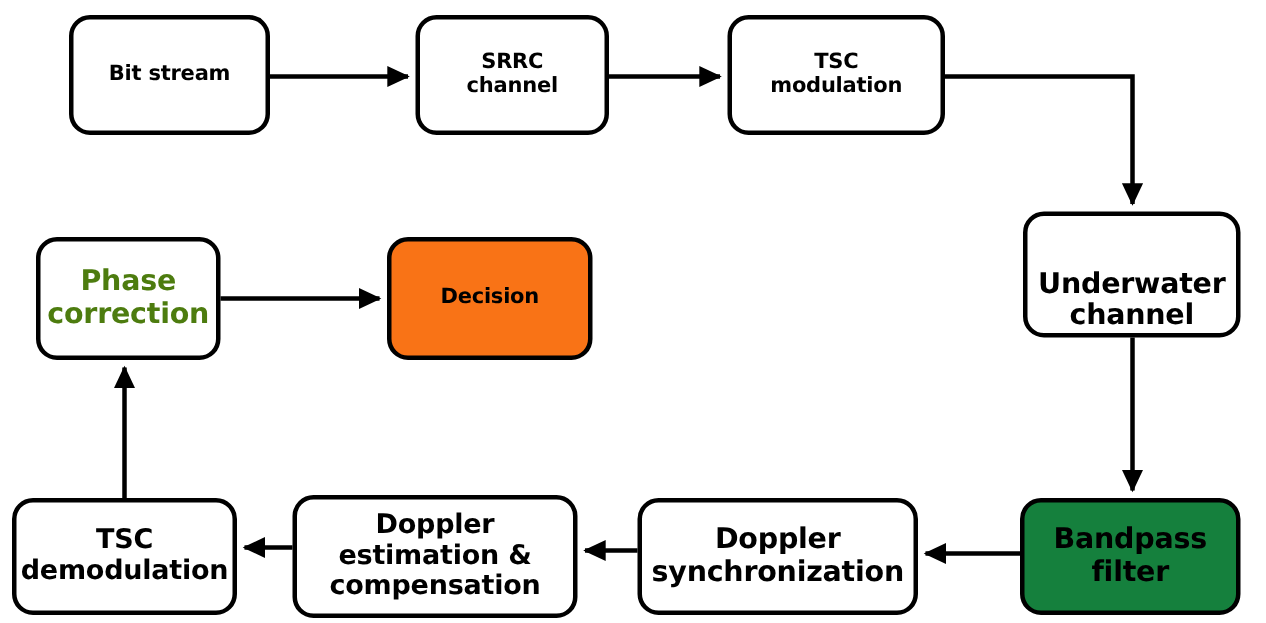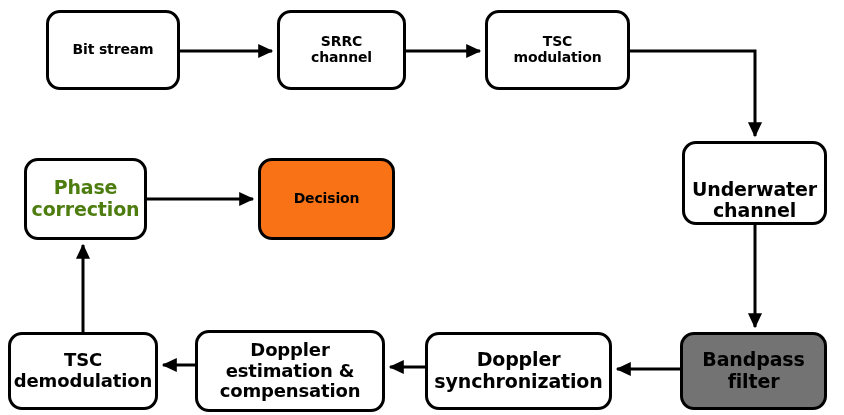--- a/index.html
+++ b/index.html
@@ -82,21 +82,21 @@
 channel</span>
       </div>
       <div class="node fs-20" style="left: 485px; top: 10px; width: 145px; height: 80px; background: rgb(255, 255, 255); border-color: rgb(0, 0, 0); border-width: 3px; border-radius: 14px; color: rgb(0, 0, 0);">
         <span class="node-label">TSC
 modulation</span>
       </div>
       <div class="node fs-19" style="left: 682px; top: 141px; width: 145px; height: 84px; background: rgb(255, 255, 255); border-color: rgb(0, 0, 0); border-width: 3px; border-radius: 14px; color: rgb(0, 0, 0); align-items: flex-end;">
         <span class="node-label">Underwater
 channel</span>
       </div>
-      <div class="node fs-19" style="left: 680px; top: 332px; width: 147px; height: 78px; background: #737373; border-color: rgb(0, 0, 0); border-width: 3px; border-radius: 14px; color: rgb(0, 0, 0);">
+      <div class="node fs-19" style="left: 680px; top: 332px; width: 147px; height: 78px; background: #15803d; border-color: rgb(0, 0, 0); border-width: 3px; border-radius: 14px; color: rgb(0, 0, 0);">
         <span class="node-label">Bandpass
 filter</span>
       </div>
       <div class="node fs-19" style="left: 425px; top: 332px; width: 187px; height: 78px; background: rgb(255, 255, 255); border-color: rgb(0, 0, 0); border-width: 3px; border-radius: 14px; color: rgb(0, 0, 0);">
         <span class="node-label">Doppler
 synchronization</span>
       </div>
       <div class="node fs-18" style="left: 195px; top: 330px; width: 190px; height: 82px; background: rgb(255, 255, 255); border-color: rgb(0, 0, 0); border-width: 3px; border-radius: 14px; color: rgb(0, 0, 0); justify-content: center;">
         <span class="node-label">Doppler
 estimation &amp;

